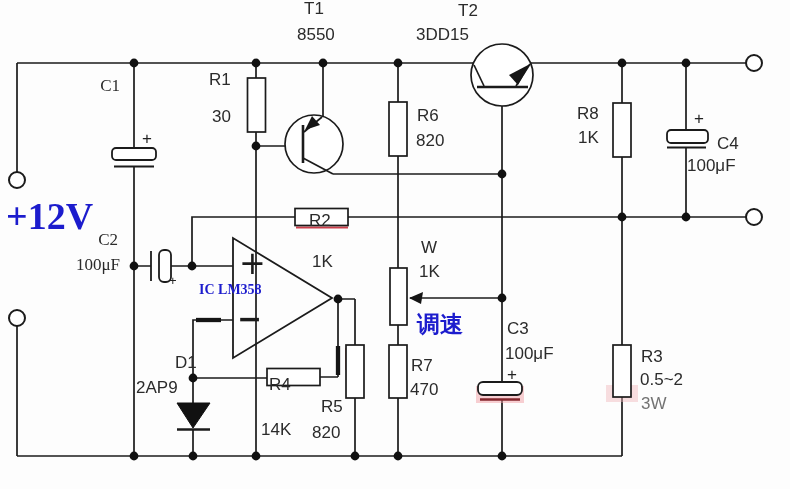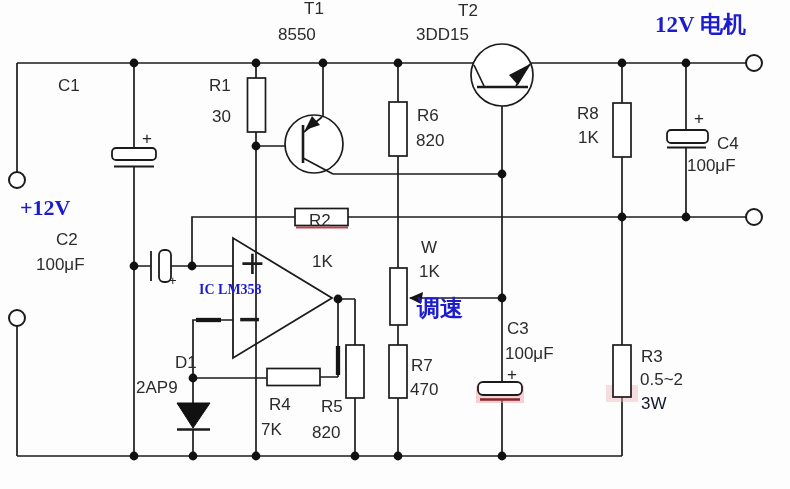--- a/index.html
+++ b/index.html
@@ -5,25 +5,25 @@
   html,body{margin:0;padding:0;background:#ffffff;}
   #stage{
     position:relative;width:790px;height:489px;background:#fdfdfd;
     overflow:hidden;font-family:"Liberation Sans",sans-serif;
   }
   #circuit-svg{position:absolute;left:0;top:0;}
   .lbl{
     position:absolute;font-family:"Liberation Sans",sans-serif;
     font-size:17px;line-height:1.1;color:#2b2b2b;white-space:nowrap;
   }
-  .lbl-r{}
+  .lbl-r{text-align:right;font-family:Liberation Serif, serif;}
   .blue{
     font-family:"Liberation Serif",serif;font-weight:bold;color:#1c1ccd;
   }
-  .red{color:#0f172a;}
+  .red{color:#737373;}
   .polarity{font-size:17px;color:#222;font-weight:400;}
   .opamp-sign{font-family:"DejaVu Sans",sans-serif;color:#1b1b1b;}
 </style>
 </head>
 <body>
 
 <div id="stage">
 
   <svg id="circuit-svg" width="790" height="489" viewBox="0 0 790 489">
 
@@ -162,34 +162,33 @@
     </g>
 
     <g fill="#fff" stroke="#1b1b1b" stroke-width="2">
       <circle cx="17" cy="180" r="8"></circle>
       <circle cx="17" cy="318" r="8"></circle>
       <circle cx="754" cy="63" r="8"></circle>
       <circle cx="754" cy="217" r="8"></circle>
     </g>
   </svg>
 
-  <div class="lbl blue" style="left:20px;top:196px;font-size:22px">+12V</div>
-  <div class="lbl blue" style="left:655px;top:12px;font-size:23px">12V 电机</div>
-  <div class="lbl blue" style="left:417px;top:296px;font-size:23px">调速</div>
+  <div class="lbl blue" style="left:6px;top:196px;font-size:38px">+12V</div>
+  <div class="lbl blue" style="left:417px;top:312px;font-size:23px">调速</div>
   <div class="lbl blue" style="left:199px;top:282px;font-size:14px">IC LM358</div>
 
   <div class="lbl lbl-r" style="left:58px;top:77px;width:62px">C1</div>
   <div class="lbl lbl-r" style="left:56px;top:231px;width:62px">C2</div>
   <div class="lbl lbl-r" style="left:36px;top:256px;width:84px">100μF</div>
 
-  <div class="lbl" style="left:209px;top:77px">R1</div>
+  <div class="lbl" style="left:209px;top:71px">R1</div>
   <div class="lbl" style="left:212px;top:108px">30</div>
 
   <div class="lbl" style="left:304px;top:0">T1</div>
-  <div class="lbl" style="left:278px;top:26px">8550</div>
+  <div class="lbl" style="left:297px;top:26px">8550</div>
   <div class="lbl" style="left:458px;top:2px">T2</div>
   <div class="lbl" style="left:416px;top:26px">3DD15</div>
 
   <div class="lbl" style="left:309px;top:212px">R2</div>
   <div class="lbl" style="left:312px;top:253px">1K</div>
 
   <div class="lbl" style="left:417px;top:107px">R6</div>
   <div class="lbl" style="left:416px;top:132px">820</div>
 
   <div class="lbl" style="left:421px;top:239px">W</div>
@@ -204,22 +203,22 @@
   <div class="lbl" style="left:717px;top:135px">C4</div>
   <div class="lbl" style="left:687px;top:157px">100μF</div>
 
   <div class="lbl" style="left:507px;top:320px">C3</div>
   <div class="lbl" style="left:505px;top:345px">100μF</div>
 
   <div class="lbl" style="left:641px;top:348px">R3</div>
   <div class="lbl" style="left:640px;top:371px">0.5~2</div>
   <div class="lbl red" style="left:641px;top:395px">3W</div>
 
-  <div class="lbl" style="left:269px;top:396px">R4</div>
-  <div class="lbl" style="left:261px;top:421px">7K</div>
+  <div class="lbl" style="left:269px;top:376px">R4</div>
+  <div class="lbl" style="left:261px;top:421px">14K</div>
 
   <div class="lbl" style="left:321px;top:398px">R5</div>
   <div class="lbl" style="left:312px;top:424px">820</div>
 
   <div class="lbl" style="left:175px;top:354px">D1</div>
   <div class="lbl" style="left:136px;top:379px">2AP9</div>
 
   <div class="lbl opamp-sign" style="left:239px;top:246px;font-size:32px">+</div>
   <div class="lbl opamp-sign" style="left:237px;top:302px;font-size:30px;font-weight:bold">−</div>
 

